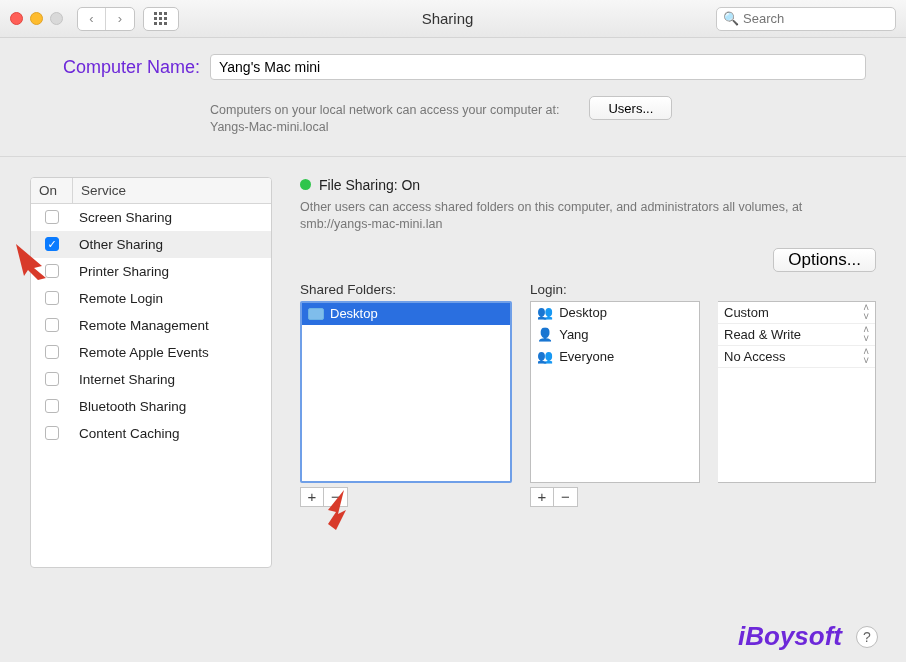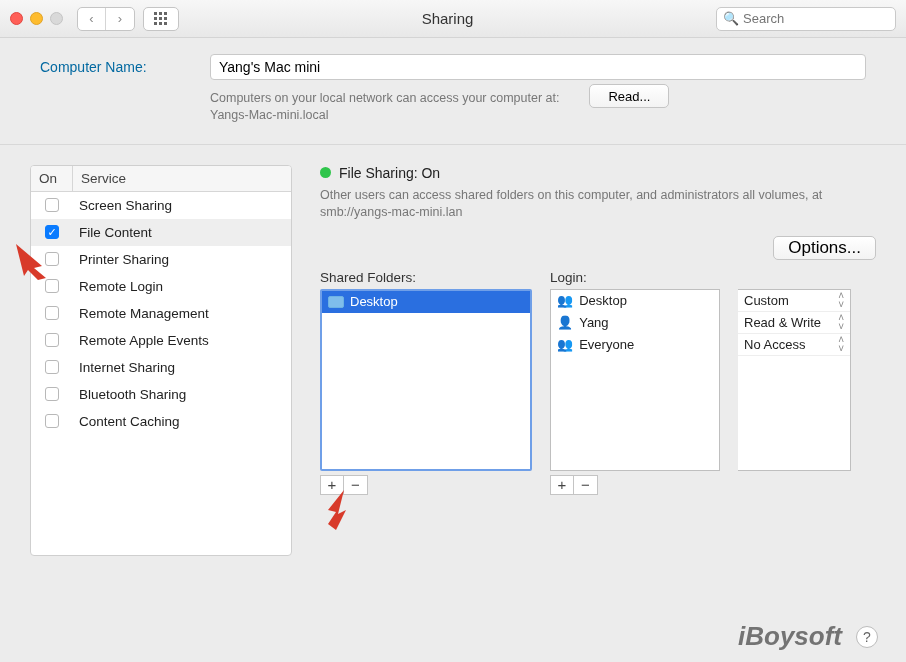--- a/index.html
+++ b/index.html
@@ -28,21 +28,21 @@
 .seg { display:flex; border:1px solid #c5c5c5; border-radius:5px; background:#fff; height:24px;}
 .seg button{width:28px;background:transparent;border:none;border-right:1px solid #d5d5d5;cursor:pointer;color:#8a8a8a;font-size:13px;display:flex;align-items:center;justify-content:center;}
 .seg button:last-child{border-right:none;}
 .gridbtn{border:1px solid #c5c5c5;border-radius:5px;background:#fff;height:24px;width:36px;display:flex;align-items:center;justify-content:center;color:#555;font-size:12px;}
 .title-center{flex:1;text-align:center;font-size:15px;color:#333;}
 .search{position:relative;}
 .search input{height:24px;width:180px;border:1px solid #c9c9c9;border-radius:5px;padding:0 8px 0 26px;background:#fff;font-size:13px;color:#555;}
 .search .icon{position:absolute;left:7px;top:4px;color:#888;font-size:13px;}
 .header-area{padding:16px 40px 20px 40px;border-bottom:1px solid #d8d8d8;background:#ececec;}
 .row{display:flex;align-items:center;gap:10px;}
-.row .lbl{width:160px;font-size:14px;color:#0369a1;}
+.row .lbl{width:160px;text-align:right;font-size:18px;color:#6d28d9;}
 .row input.name{flex:1;height:26px;border:1px solid #c9c9c9;border-radius:4px;padding:0 8px;font-size:14px;}
 .hint{color:#777;font-size:12.5px;margin-top:6px;line-height:1.35;}
 .editbtn{margin-left:20px;height:24px;padding:0 18px;border:1px solid #c5c5c5;border-radius:5px;background:linear-gradient(#fff,#f3f3f3);font-size:13px;}
 .main{display:flex;gap:28px;padding:20px 30px 0 30px;}
 .left{width:262px;}
 .svc-table{border:1px solid #cfcfcf;border-radius:4px;background:#fff;overflow:hidden;font-size:13.5px;}
 .svc-head{display:flex;border-bottom:1px solid #d6d6d6;background:#f6f6f6;}
 .svc-head div{padding:5px 8px;color:#444;}
 .svc-head .c1{width:42px;border-right:1px solid #d6d6d6;}
 .svc-rows .svc-row{display:flex;align-items:center;height:27px;}
@@ -62,30 +62,30 @@
 .col{display:flex;flex-direction:column;}
 .col h4{font-weight:400;font-size:13.5px;margin-bottom:4px;color:#333;}
 .listbox{border:1px solid #bfbfbf;background:#fff;height:182px;}
 .col.folders{width:212px;}
 .col.folders .listbox{border:2px solid #6f9fe8;border-radius:2px;}
 .folder-item{background:#2a6fe0;color:#fff;height:22px;display:flex;align-items:center;gap:6px;padding:0 6px;font-size:13px;}
 .folder-item .ficon{width:16px;height:12px;background:#7fbdeb;border:1px solid #6db2e4;border-radius:2px;}
 .col.users{width:170px;}
 .user-item{display:flex;align-items:center;gap:6px;height:22px;padding:0 6px;font-size:13px;}
 .uicon{font-size:13px;color:#333;}
-.col.perms{width:113px;}
+.col.perms{width:158px;}
 .perm-item{display:flex;align-items:center;justify-content:space-between;height:22px;padding:0 6px;font-size:13px;border-bottom:1px solid #eee;}
 .perm-chev{color:#888;font-size:10px;line-height:9px;display:flex;flex-direction:column;}
 .addremove{display:flex;margin-top:4px;}
 .addremove button{width:24px;height:20px;border:1px solid #c4c4c4;background:#fff;font-size:15px;line-height:1;color:#444;cursor:pointer;}
 .addremove button+button{border-left:none;}
 .arrow{position:absolute;width:44px;height:44px;pointer-events:none;}
 .arrow svg{width:100%;height:100%;}
 .footer{position:absolute;bottom:10px;right:28px;display:flex;align-items:center;gap:14px;}
-.brand{font-weight:700;font-style:italic;font-size:26px;color:#737373;}
+.brand{font-weight:700;font-style:italic;font-size:26px;color:#6d28d9;}
 .help{width:22px;height:22px;border:1px solid #bcbcbc;border-radius:50%;display:flex;align-items:center;justify-content:center;color:#666;font-size:14px;background:#fff;}
 </style>
 </head>
 <body>
 
 <div class="titlebar">
   <div class="traffic">
     <div class="dot red"></div>
     <div class="dot yel"></div>
     <div class="dot grn"></div>
@@ -114,27 +114,27 @@
     <span class="icon">🔍</span>
     <input type="text" placeholder="Search" style="">
   </div>
 </div>
 
 <div class="header-area">
   <div class="row">
     <div class="lbl">Computer Name:</div>
     <input class="name" value="Yang's Mac mini" style="">
   </div>
-  <div class="row" style="align-items:flex-start;margin-top:4px;">
+  <div class="row" style="align-items:flex-start;margin-top:16px;">
     <div class="lbl"></div>
     <div class="hint">
       <span>Computers on your local network can access your computer at:</span><br>
       <span>Yangs-Mac-mini.local</span>
     </div>
-    <button class="editbtn">Read...</button>
+    <button class="editbtn">Users...</button>
   </div>
 </div>
 
 <div class="main">
   <div class="left">
     <div class="svc-table">
       <div class="svc-head">
         <div class="c1">On</div>
         <div class="c2">Service</div>
       </div>
@@ -142,21 +142,21 @@
           <div class="svc-row">
             <div class="c1">
               <span class="chk"></span>
             </div>
             <div class="c2">Screen Sharing</div>
           </div>
           <div class="svc-row sel">
             <div class="c1">
               <span class="chk on">✓</span>
             </div>
-            <div class="c2">File Content</div>
+            <div class="c2">Other Sharing</div>
           </div>
           <div class="svc-row">
             <div class="c1">
               <span class="chk"></span>
             </div>
             <div class="c2">Printer Sharing</div>
           </div>
           <div class="svc-row">
             <div class="c1">
               <span class="chk"></span>

